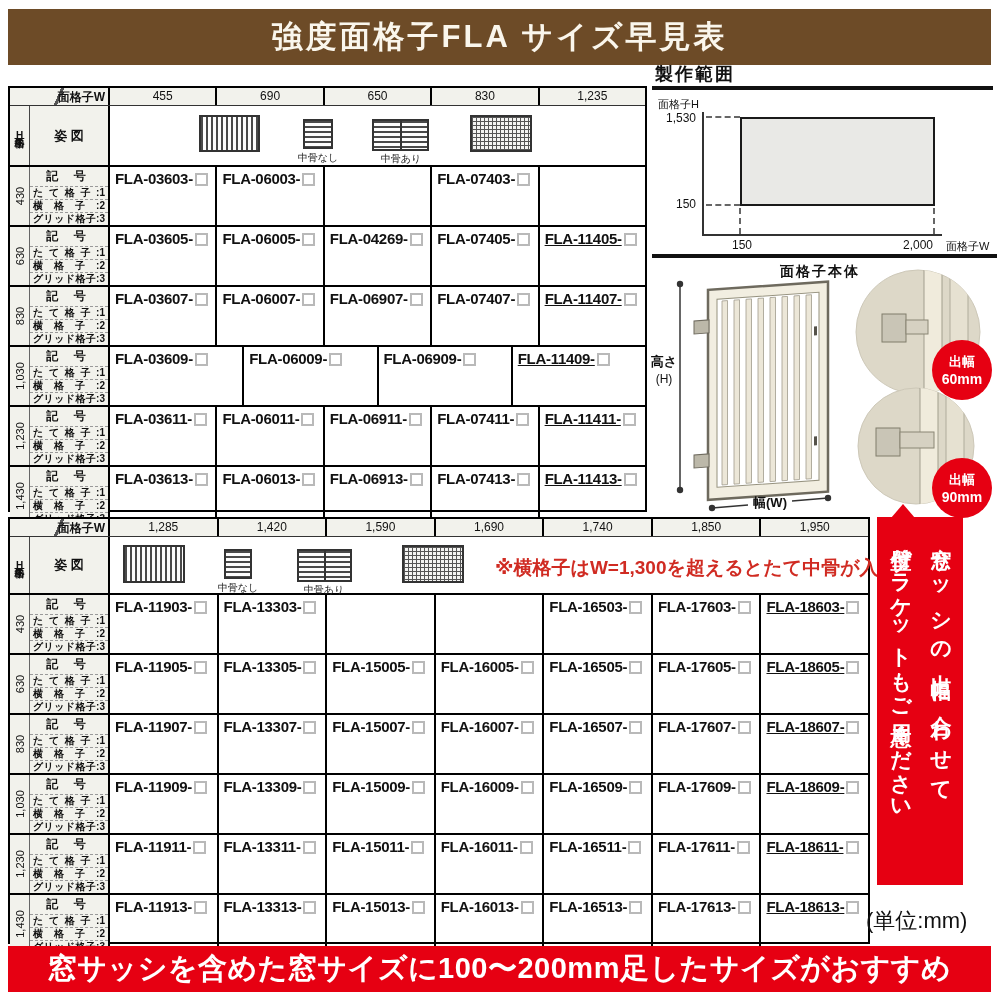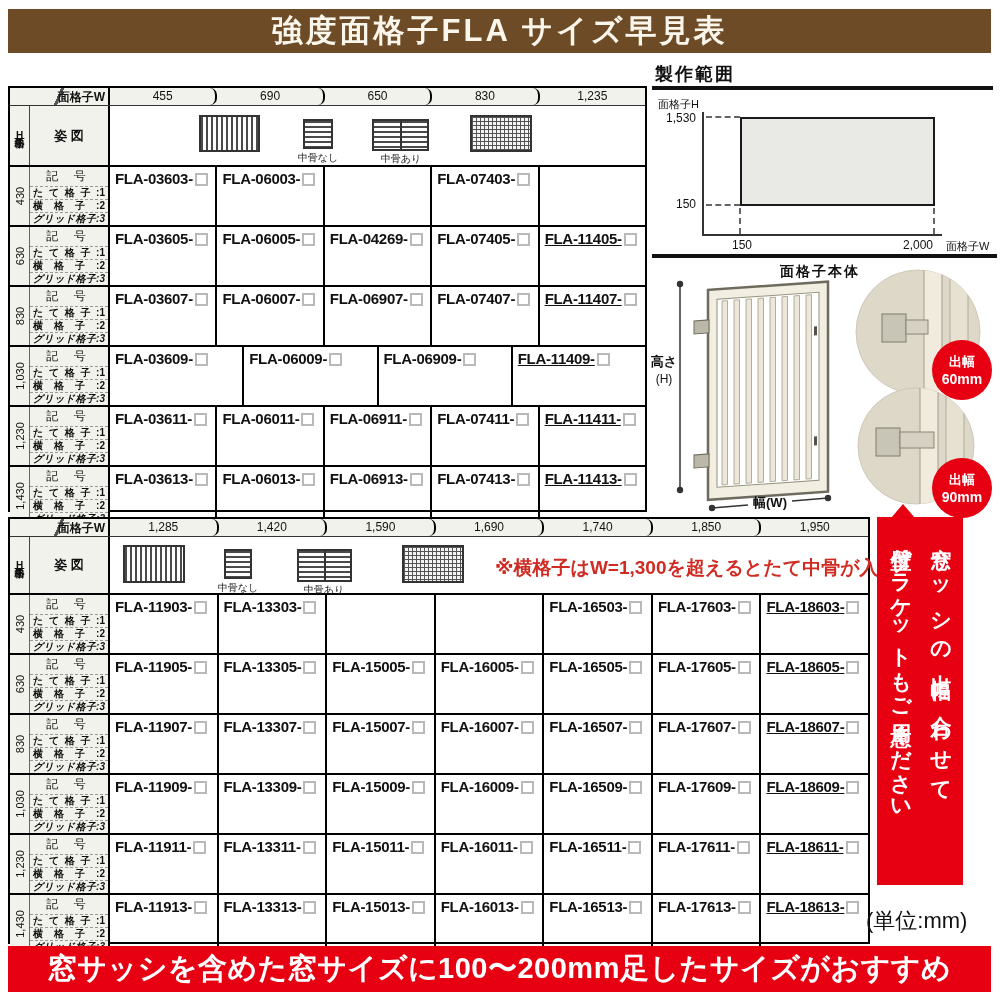--- a/index.html
+++ b/index.html
@@ -1,36 +1,36 @@
 <!DOCTYPE html>
 <html><head>
 <meta charset="utf-8">
 <style>
   html,body{margin:0;padding:0;background:#fff;}
   #page{position:relative;width:1000px;height:1000px;background:#fff;overflow:hidden;
         font-family:"Liberation Sans","DejaVu Sans",sans-serif;color:#111;}
   .abs{position:absolute;box-sizing:border-box;}
   
-  .banner-top{left:8px;top:9px;width:983px;height:44px;background:#6d4b27;
+  .banner-top{left:8px;top:9px;width:983px;height:56px;background:#6d4b27;
     display:flex;align-items:center;justify-content:center;}
   .banner-top span{color:#faf6ec;font-size:31px;font-weight:bold;letter-spacing:3px;}
   .banner-bottom{left:8px;top:946px;width:983px;height:46px;background:#e60012;
     display:flex;align-items:center;justify-content:center;}
   .banner-bottom span{color:#fff;font-size:29px;font-weight:bold;letter-spacing:0.5px;white-space:nowrap;}
   
   .qtable{border:2px solid #000;background:#fff;display:flex;flex-direction:column;}
   #table1{left:8px;top:86px;width:639px;height:426px;}
   #table2{left:8px;top:517px;width:862px;height:427px;}
   .t-header-row{display:flex;height:17px;border-bottom:1px solid #333;background:#f2f2ec;flex:0 0 auto;}
   .corner{width:100px;position:relative;border-right:2px solid #000;box-sizing:border-box;
     background:linear-gradient(113deg,#f2f2ec 0 48.5%,#555 48.5% 51.5%,#f2f2ec 51.5%);}
   .corner span{position:absolute;right:3px;top:1px;font-size:12px;font-weight:bold;}
   .w-cells{flex:1;display:flex;}
   .w-cell{flex:1;border-right:2px solid #000;box-sizing:border-box;text-align:center;
-    font-size:12px;line-height:16px;border-radius:7px;}
+    font-size:12px;line-height:16px;}
   .w-cells .w-cell:last-child{border-right:none;}
   .t-shape-row{display:flex;border-bottom:2px solid #000;flex:0 0 auto;}
   #table1 .t-shape-row{height:59px;}
   #table2 .t-shape-row{height:56px;}
   .hstrip{width:20px;border-right:1px solid #444;box-sizing:border-box;background:#f2f2ec;
     writing-mode:vertical-rl;text-orientation:upright;font-size:10px;line-height:20px;
     text-align:center;font-weight:bold;}
   .shape-label{width:80px;border-right:2px solid #000;box-sizing:border-box;background:#f2f2ec;
     display:flex;align-items:center;justify-content:center;font-size:13px;font-weight:bold;}
   .shape-area{flex:1;position:relative;background:#fff;}
@@ -46,25 +46,25 @@
   .shape-note{position:absolute;color:#d02b22;font-weight:bold;font-size:19px;white-space:nowrap;}
   .t-groups{flex:1;display:flex;flex-direction:column;}
   .group-row{flex:1;display:flex;box-sizing:border-box;}
   .group-row + .group-row{border-top:2px solid #000;}
   .g-hstrip{width:20px;border-right:1px solid #666;box-sizing:border-box;background:#f2f2ec;position:relative;}
   .rot{position:absolute;left:50%;top:50%;transform:translate(-50%,-50%) rotate(-90deg);
     font-size:11px;white-space:nowrap;}
   .g-labels{width:80px;border-right:2px solid #000;box-sizing:border-box;background:#f2f2ec;
     display:flex;flex-direction:column;}
   .g-code-label{height:20px;display:flex;align-items:center;justify-content:center;
-    font-size:12px;font-weight:normal;border-bottom:1px dashed #999;box-sizing:border-box;letter-spacing:6px;}
+    font-size:12px;font-weight:bold;border-bottom:1px dashed #999;box-sizing:border-box;letter-spacing:6px;}
   .type-label{flex:1;font-size:10px;font-weight:600;padding:0 3px;border-bottom:1px dashed #999;
     box-sizing:border-box;display:block;line-height:12px;text-align:justify;text-align-last:justify;
     overflow:hidden;white-space:nowrap;}
-  .g-labels .type-label:last-child{border-bottom:none;font-style:italic;}
+  .g-labels .type-label:last-child{border-bottom:none;}
   .g-cells{flex:1;display:flex;}
   .g-cell{flex:1;border-right:2px solid #000;box-sizing:border-box;padding:3px 0 0 5px;
     font-weight:bold;font-size:15px;letter-spacing:-0.3px;white-space:nowrap;overflow:hidden;}
   .g-cells .g-cell:last-child{border-right:none;text-decoration:underline;}
   .cb{display:inline-block;width:13px;height:13px;border:2px solid #b9b9b9;background:#fff;
     vertical-align:-2px;margin-left:2px;box-sizing:border-box;}
   
   .pr-title{left:655px;top:62px;font-size:18px;font-weight:bold;letter-spacing:2px;}
   .pr-rule1{left:652px;top:86px;width:341px;height:4px;background:#111;}
   .pr-rule2{left:652px;top:254px;width:345px;height:4px;background:#111;}

